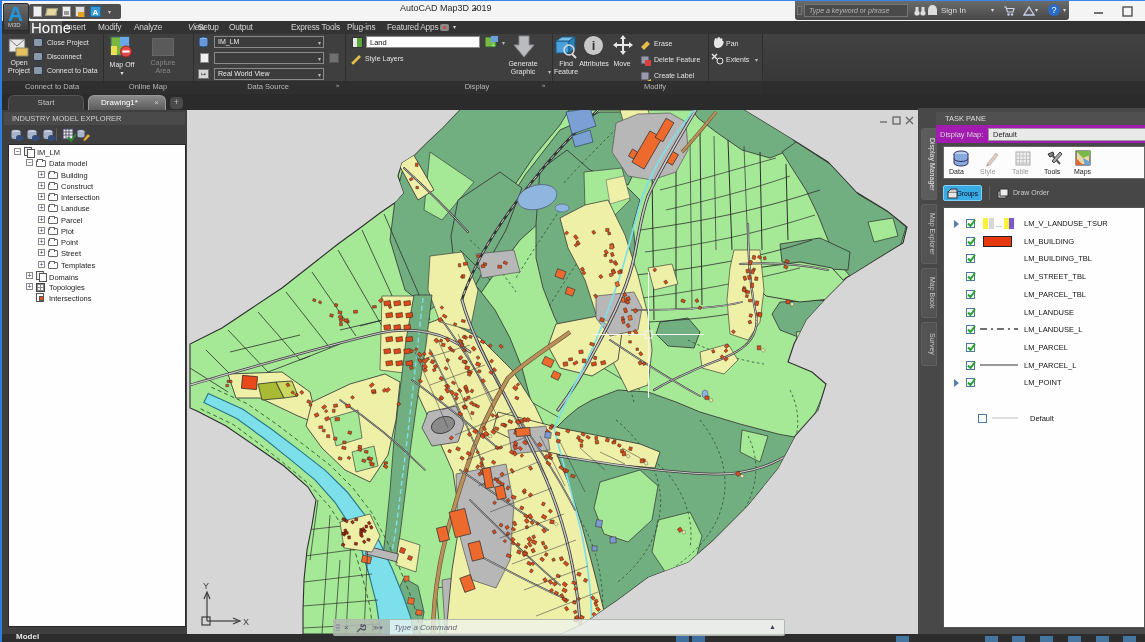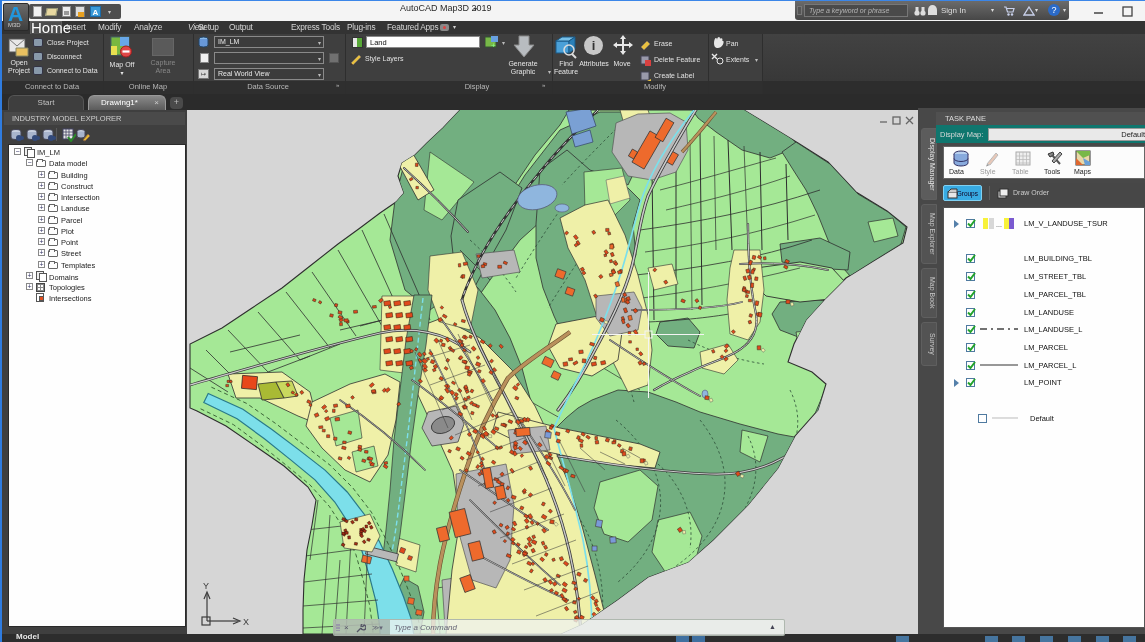--- a/index.html
+++ b/index.html
@@ -42,21 +42,21 @@
 .tree-row{position:absolute;font-size:7.5px;color:#222;white-space:nowrap;}
 .pmbox{position:absolute;width:7px;height:7px;background:#fff;border:1px solid #888;font-size:7px;line-height:5px;text-align:center;color:#336;}
 .folder{position:absolute;width:10px;height:7px;background:#fdfdfd;border:1px solid #666;border-radius:1px;}
 .folder:before{content:"";position:absolute;left:0;top:-2px;width:4px;height:2px;background:#fdfdfd;border:1px solid #666;border-bottom:none;}
 
 #map{left:187px;top:110px;width:731px;height:524px;}
 
 #rightpanel{left:918px;top:108px;width:227px;height:526px;background:#484848;}
 #tp-header{position:absolute;left:18px;top:4px;width:209px;height:13px;background:#505050;color:#dedede;font-size:7.5px;padding:2px 0 0 9px;}
 .vtab{position:absolute;left:3px;width:16px;background:#535353;border:1px solid #5f5f5f;border-radius:3px 0 0 3px;color:#c8c8c8;font-size:7px;writing-mode:vertical-rl;text-align:center;}
-#dispmap-row{position:absolute;left:18px;top:17px;width:209px;height:18px;background:#0f766e;color:#d8d8d8;font-size:7.5px;text-align:right;}
+#dispmap-row{position:absolute;left:18px;top:17px;width:209px;height:18px;background:#a21caf;color:#d8d8d8;font-size:7.5px;}
 #dm-combo{position:absolute;left:52px;top:3px;width:158px;height:13px;background:#e9e9e9;border:1px solid #999;color:#222;font-size:7.5px;padding:1px 0 0 4px;}
 #tp-toolbar{position:absolute;left:25px;top:38px;width:202px;height:33px;background:#fcfcfc;border:1px solid #666;}
 .tp-ic-label{position:absolute;top:21px;font-size:7px;color:#222;}
 .tp-ic-label.dis{color:#999;}
 #groupsbar{position:absolute;left:25px;top:75px;width:202px;height:21px;background:#474747;}
 #groupsbtn{position:absolute;left:0px;top:2px;width:39px;height:16px;background:#38abe3;border:1px solid #7fd0f2;border-radius:2px;color:#102;font-size:6.5px;line-height:15px;text-align:right;padding-right:3px;}
 #tp-list{position:absolute;left:25px;top:99px;width:202px;height:421px;background:#fefefe;border:1px solid #555;}
 .lrow{position:absolute;left:0;width:200px;height:17px;}
 .lrow .cb{position:absolute;left:22px;top:3px;width:9px;height:9px;border:1.2px solid #4f7aa0;background:#fff;}
 .lrow .cb svg{position:absolute;left:-1px;top:-2px;}
@@ -1097,20 +1097,29 @@
             <path d="M2,5.5 L4.5,8 L9,2" stroke="#22a32b" stroke-width="2" fill="none"></path>
           </svg>
         </div>
         <div class="abs" style="left:39px;top:2px;width:5px;height:11px;background:#f8f23a;"></div>
         <div class="abs" style="left:45px;top:2px;width:5px;height:11px;background:#d8d8d8;"></div>
         <div class="abs" style="left:52px;top:5px;font-size:7px;color:#333;">...</div>
         <div class="abs" style="left:60px;top:2px;width:5px;height:11px;background:#f8f23a;"></div>
         <div class="abs" style="left:65px;top:2px;width:5px;height:11px;background:#7a5ad0;"></div>
         <div class="lbl" style="">LM_V_LANDUSE_TSUR</div>
       </div>
+      <div class="lrow" style="top:25.7px;">
+        <div class="cb" style="left:22px;">
+          <svg width="11" height="11">
+            <path d="M2,5.5 L4.5,8 L9,2" stroke="#22a32b" stroke-width="2" fill="none"></path>
+          </svg>
+        </div>
+        <div class="abs" style="left:39px;top:2px;width:29px;height:11px;background:#e8380d;border:1px solid #222;"></div>
+        <div class="lbl" style="">LM_BUILDING</div>
+      </div>
       <div class="lrow" style="top:43.4px;">
         <div class="cb" style="left:22px;">
           <svg width="11" height="11">
             <path d="M2,5.5 L4.5,8 L9,2" stroke="#22a32b" stroke-width="2" fill="none"></path>
           </svg>
         </div>
         <div class="lbl" style="">LM_BUILDING_TBL</div>
       </div>
       <div class="lrow" style="top:61.1px;">
         <div class="cb" style="left:22px;">

